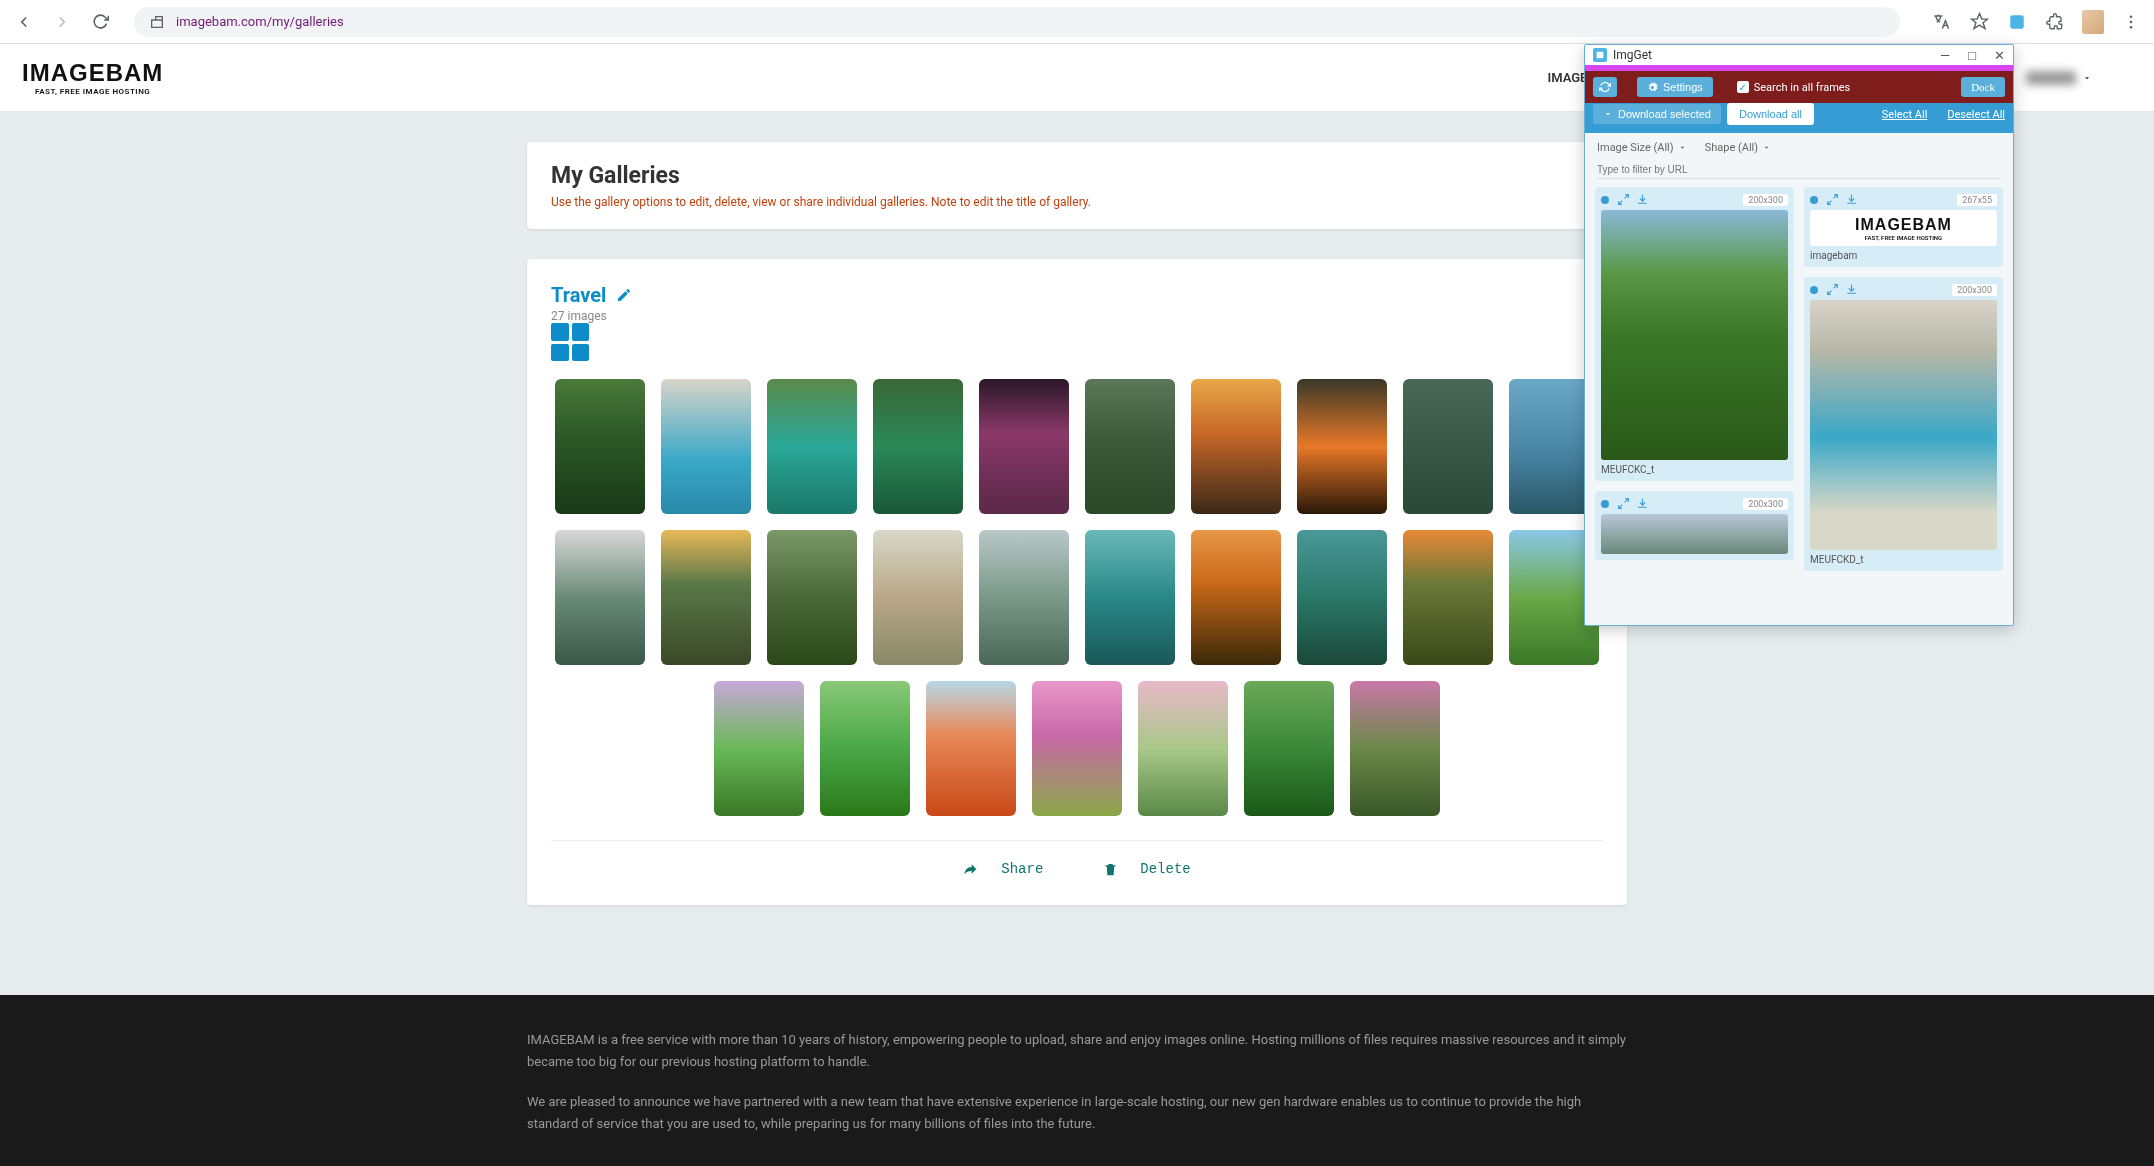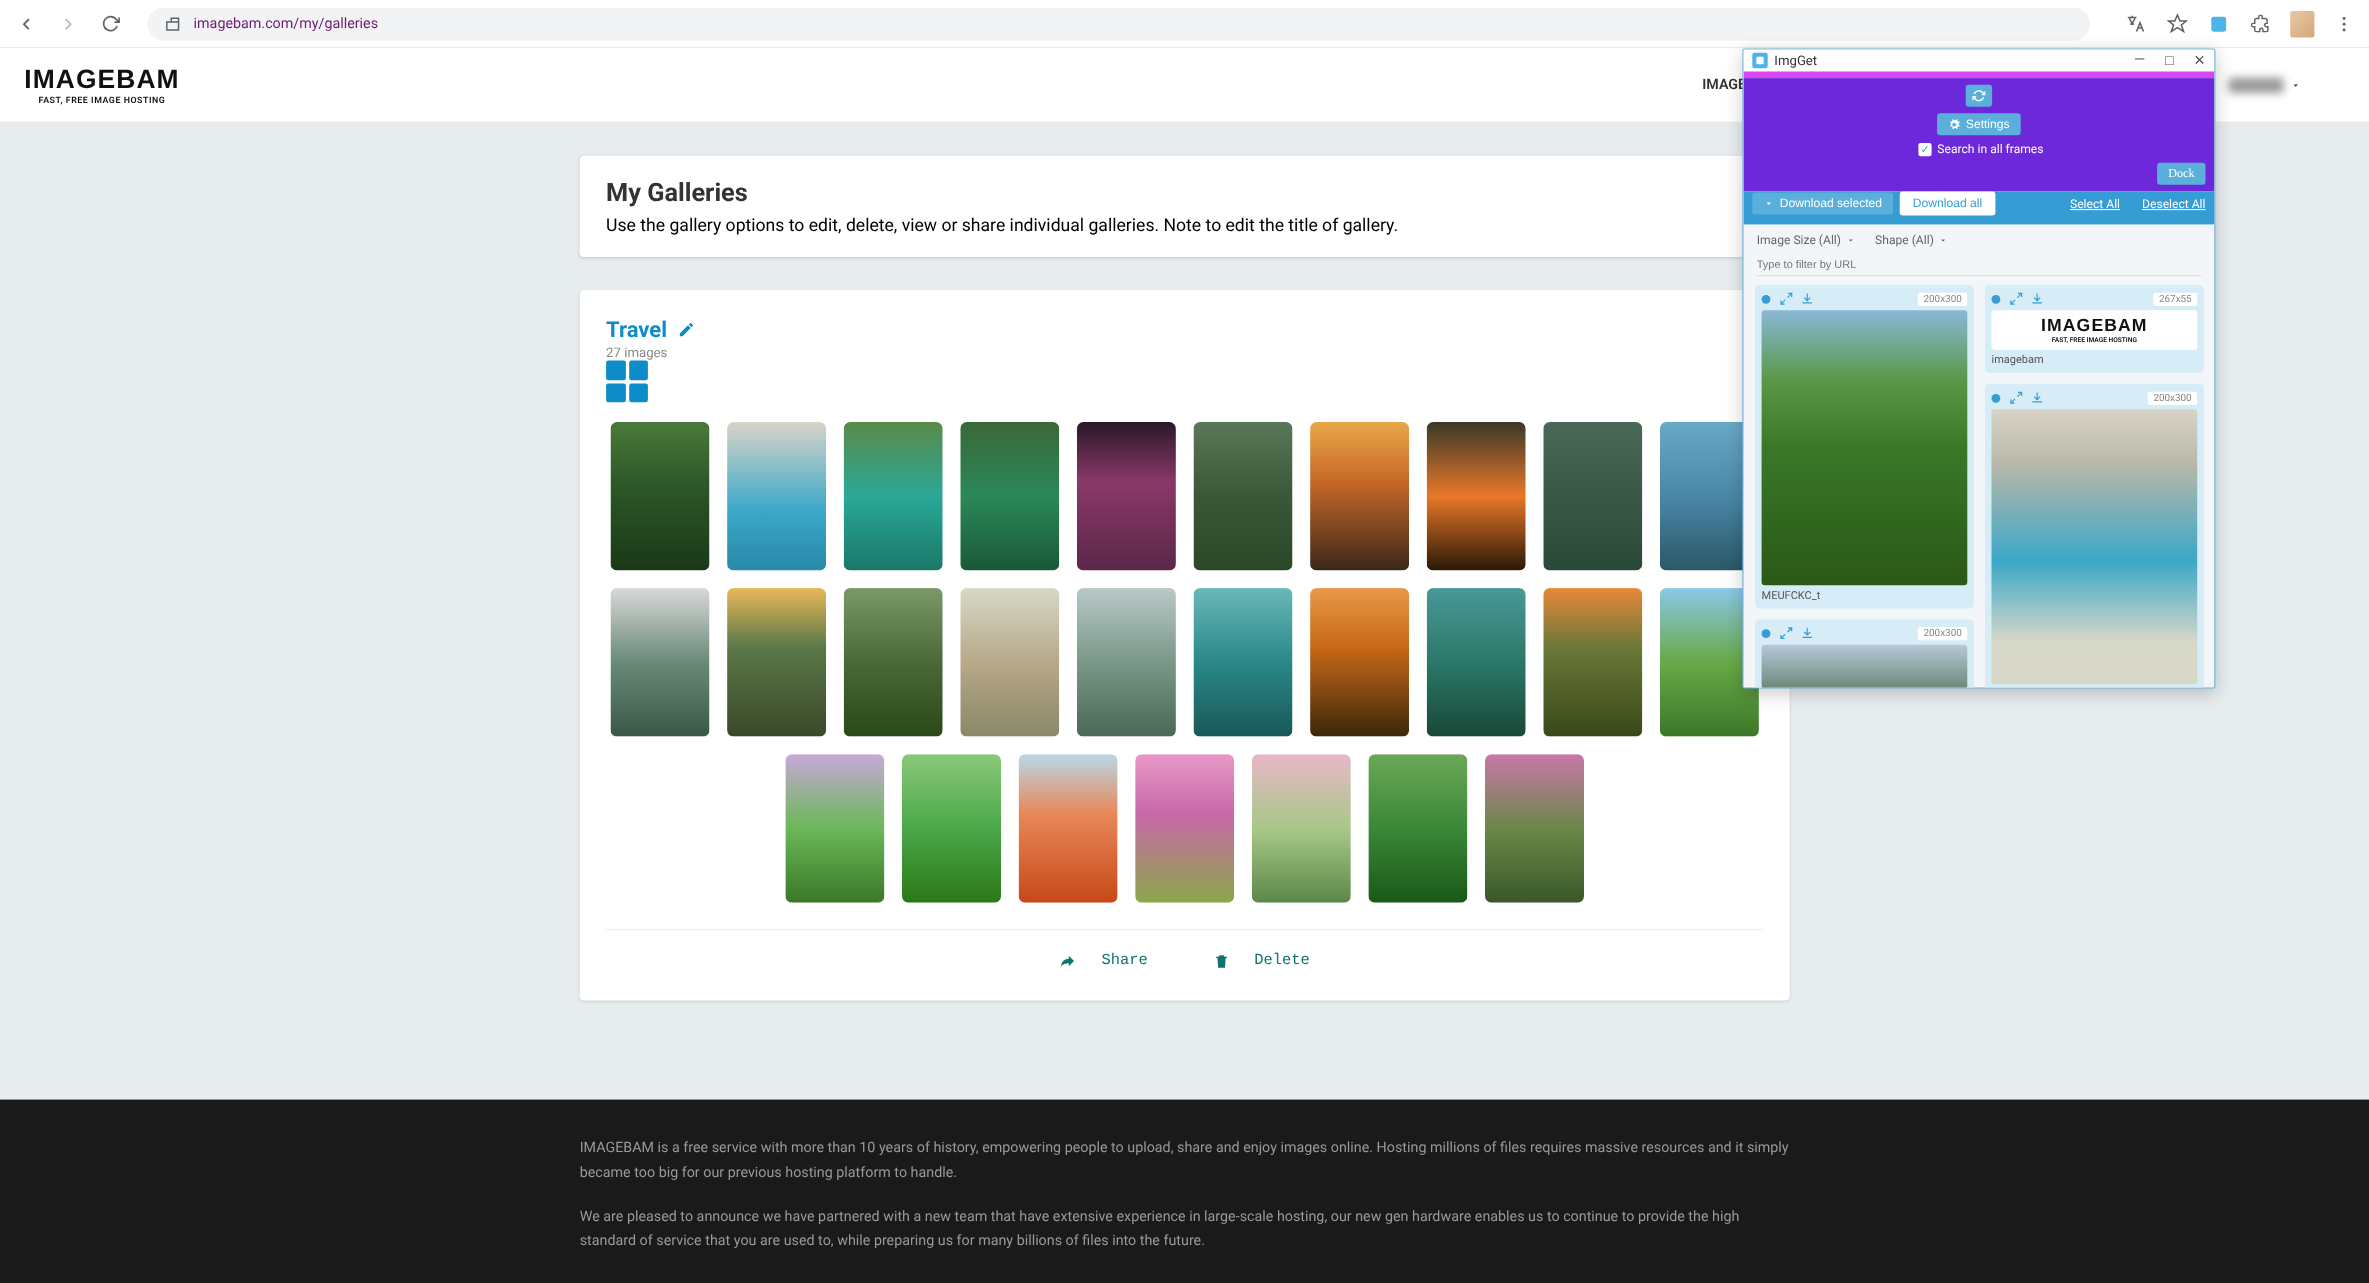--- a/index.html
+++ b/index.html
@@ -30,21 +30,21 @@
 .main-nav { margin-left: auto; display: flex; gap: 38px; align-items: center; margin-right: 40px; }
 .nav-link { font-size: 13px; font-weight: 600; color: #333; cursor: pointer; }
 .user-dd { display: flex; align-items: center; gap: 6px; font-size: 13px; font-weight: 600; color: #333; cursor: pointer; }
 .blur-user { filter: blur(4px); background: #999; width: 50px; height: 14px; border-radius: 2px; }
 
 
 .content { max-width: 1100px; margin: 30px auto 0; padding: 0 0 60px; }
 .card { background: #fff; border-radius: 4px; box-shadow: 0 1px 3px rgba(0,0,0,0.1); margin-bottom: 30px; }
 .card-header { padding: 20px 24px; }
 .card-title { font-size: 23px; font-weight: 700; color: #333; margin-bottom: 6px; }
-.card-sub { font-size: 16px; color: #000000; }
+.card-sub { font-size: 12px; color: #c2410c; }
 
 .gallery-card { padding: 24px; }
 .gal-head { display: flex; align-items: flex-start; justify-content: space-between; margin-bottom: 18px; flex-direction: column; }
 .gal-title-wrap { }
 .gal-title { font-size: 20px; font-weight: 700; color: #0d8cc9; display: flex; align-items: center; gap: 10px; }
 .gal-count { font-size: 12px; color: #888; margin-top: 2px; }
 .view-toggle { display: grid; grid-template-columns: 1fr 1fr; grid-template-rows: 1fr 1fr; gap: 3px; width: 38px; height: 38px; cursor: pointer; }
 .view-toggle div { background: #0d8cc9; border-radius: 2px; }
 
 .thumbs { display: flex; flex-wrap: wrap; gap: 16px; justify-content: center; }
@@ -58,21 +58,21 @@
 .footer { background: #1a1a1a; color: #999; padding: 34px 0 60px; font-size: 13px; line-height: 1.7; }
 .footer-inner { max-width: 1100px; margin: 0 auto; }
 .footer p { margin-bottom: 18px; }
 
 
 .imgGet { position: absolute; top: 44px; right: 140px; width: 430px; height: 582px; background: #f2f6f8; border: 1px solid #6aaed6; border-radius: 2px; box-shadow: 0 4px 16px rgba(0,0,0,0.2); display: flex; flex-direction: column; overflow: hidden; z-index: 100; }
 .ig-titlebar { height: 26px; background: #fff; display: flex; align-items: center; padding: 0 8px; border-bottom: 6px solid #d946ef; font-size: 12px; color: #333; }
 .ig-ticon { width: 14px; height: 14px; background: #4db4e8; border-radius: 2px; margin-right: 6px; display:flex; align-items:center; justify-content:center; }
 .ig-winbtns { margin-left: auto; display: flex; gap: 18px; color: #555; }
 .ig-winbtns span { cursor: pointer; font-size:13px; }
-.ig-toolbar { background: #6d28d9; padding: 6px 8px; display: flex; align-items: center; gap: 6px; flex-direction: column; }
+.ig-toolbar { background: #7f1d1d; padding: 6px 8px; display: flex; align-items: center; gap: 20px; }
 .ig-btn { background: #5bb0db; color: #fff; font-size: 11px; padding: 4px 10px; border-radius: 3px; cursor: pointer; display: flex; align-items: center; gap: 5px; border: none; }
 .ig-btn.icon-only { padding: 4px 6px; }
 .ig-check { display: flex; align-items: center; gap: 5px; color: #fff; font-size: 11px; margin-left: 4px; }
 .ig-checkbox { width:12px; height:12px; background:#fff; border-radius:2px; display:flex; align-items:center; justify-content:center; color:#359dd4; font-size:10px; }
 .ig-dock { margin-left: auto; font-family: Liberation Serif, serif; }
 .ig-toolbar2 { background: #359dd4; padding: 0 8px 8px; display: flex; align-items: center; gap: 6px; }
 .ig-btn2 { background: #fff; color: #359dd4; font-size: 11px; padding: 5px 12px; border-radius: 3px; cursor: pointer; display: flex; align-items: center; gap: 5px; border:none; }
 .ig-link { color: #fff; font-size: 11px; text-decoration: underline; cursor: pointer; }
 .ig-toolbar2 .spacer { flex: 1; }
 

